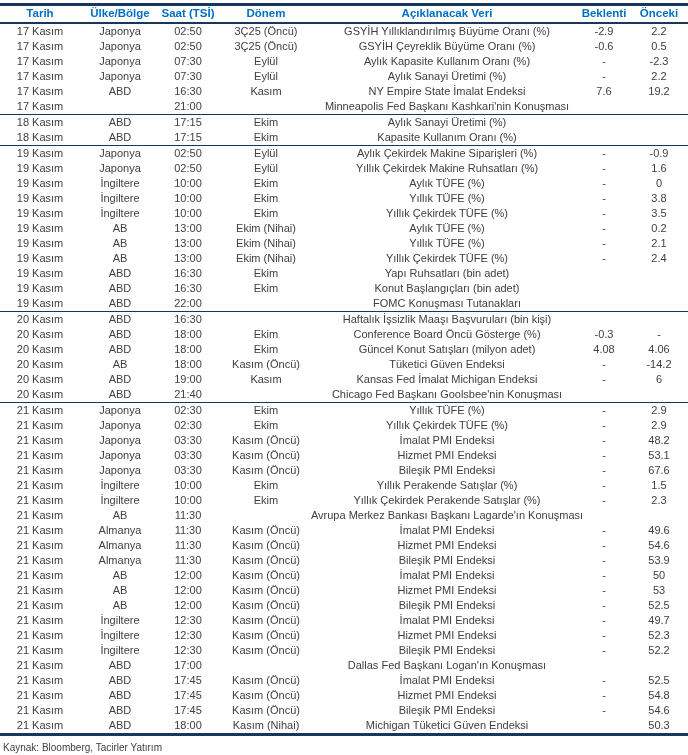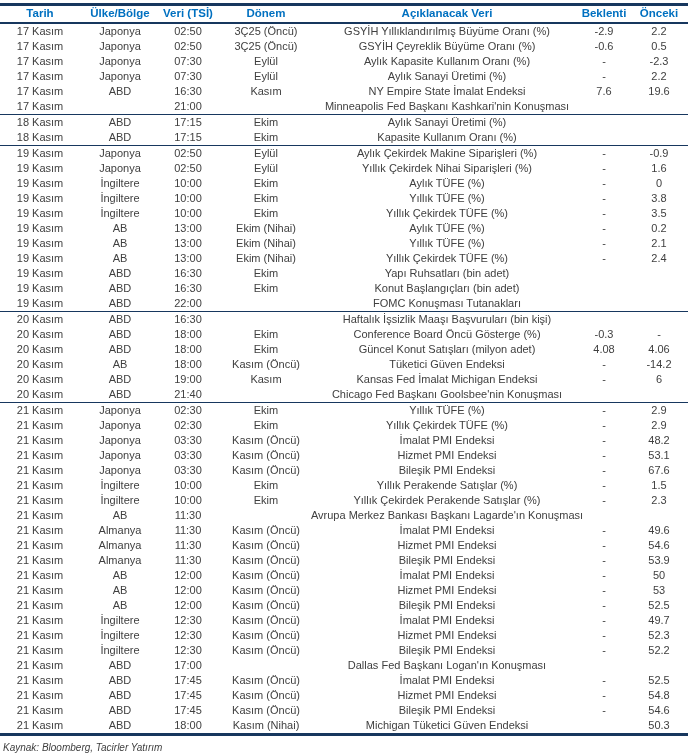--- a/index.html
+++ b/index.html
@@ -64,21 +64,20 @@
     align-items: center;
     height: 15px;
     width: 100%;
   }
   td .cw span {
     white-space: nowrap;
     line-height: 15px;
   }
   .footer-note {
     font-size: 10px;
-    font-style: italic;
     color: var(--body-text);
     margin: 6px 0 0 3px;
   }
 </style>
 </head>
 <body>
 
 <div class="page">
   <table class="calendar">
     <colgroup>
@@ -87,21 +86,21 @@
         <col class="c-time">
       <col class="c-period">
         <col class="c-event">
         <col class="c-exp">
         <col class="c-prev">
     </colgroup>
     <thead>
       <tr>
         <th>Tarih</th>
         <th>Ülke/Bölge</th>
-        <th>Veri (TSİ)</th>
+        <th>Saat (TSİ)</th>
         <th>Dönem</th>
         <th>Açıklanacak Veri</th>
         <th>Beklenti</th>
         <th>Önceki</th>
       </tr>
     </thead>
     <tbody>
         <tr>
           <td>
             <div class="cw">
@@ -276,21 +275,21 @@
               <span>NY Empire State İmalat Endeksi</span>
             </div>
           </td>
           <td>
             <div class="cw">
               <span>7.6</span>
             </div>
           </td>
           <td>
             <div class="cw">
-              <span>19.6</span>
+              <span>19.2</span>
             </div>
           </td>
         </tr>
         <tr>
           <td>
             <div class="cw">
               <span>17 Kasım</span>
             </div>
           </td>
           <td>
@@ -451,21 +450,21 @@
               <span>02:50</span>
             </div>
           </td>
           <td>
             <div class="cw">
               <span>Eylül</span>
             </div>
           </td>
           <td>
             <div class="cw">
-              <span>Yıllık Çekirdek Nihai Siparişleri (%)</span>
+              <span>Yıllık Çekirdek Makine Ruhsatları (%)</span>
             </div>
           </td>
           <td>
             <div class="cw">
               <span>-</span>
             </div>
           </td>
           <td>
             <div class="cw">
               <span>1.6</span>

